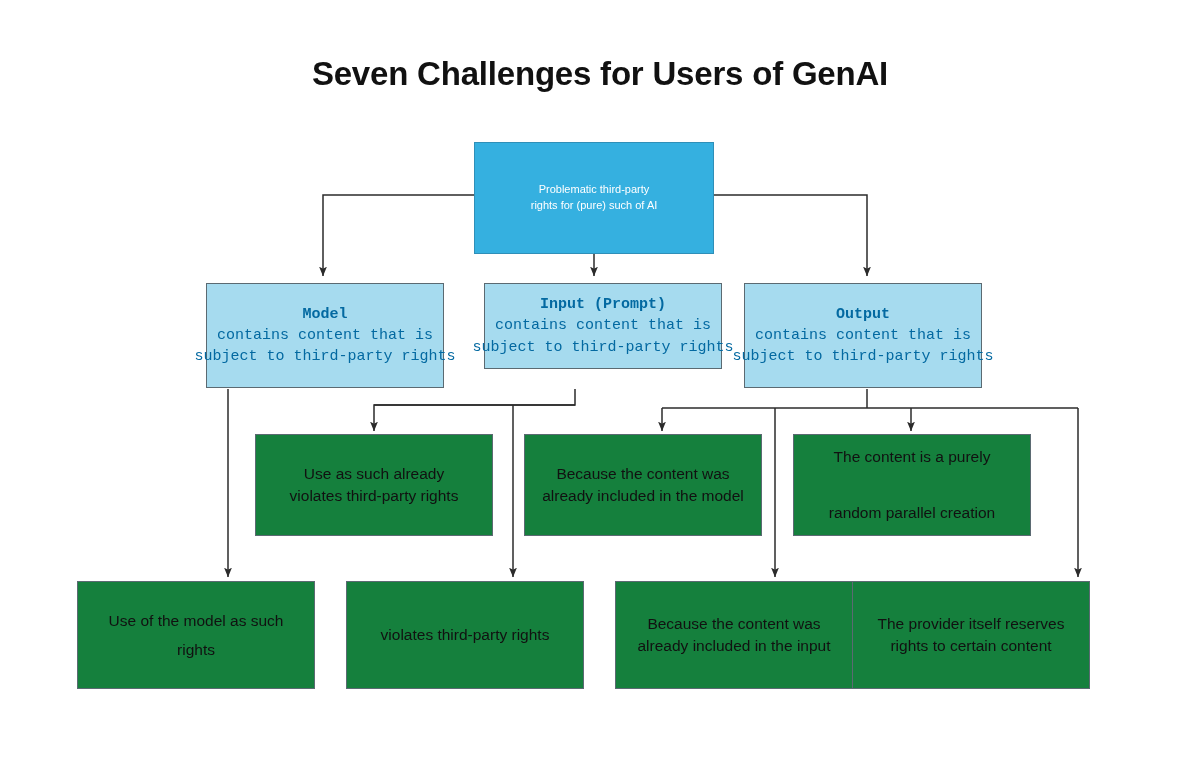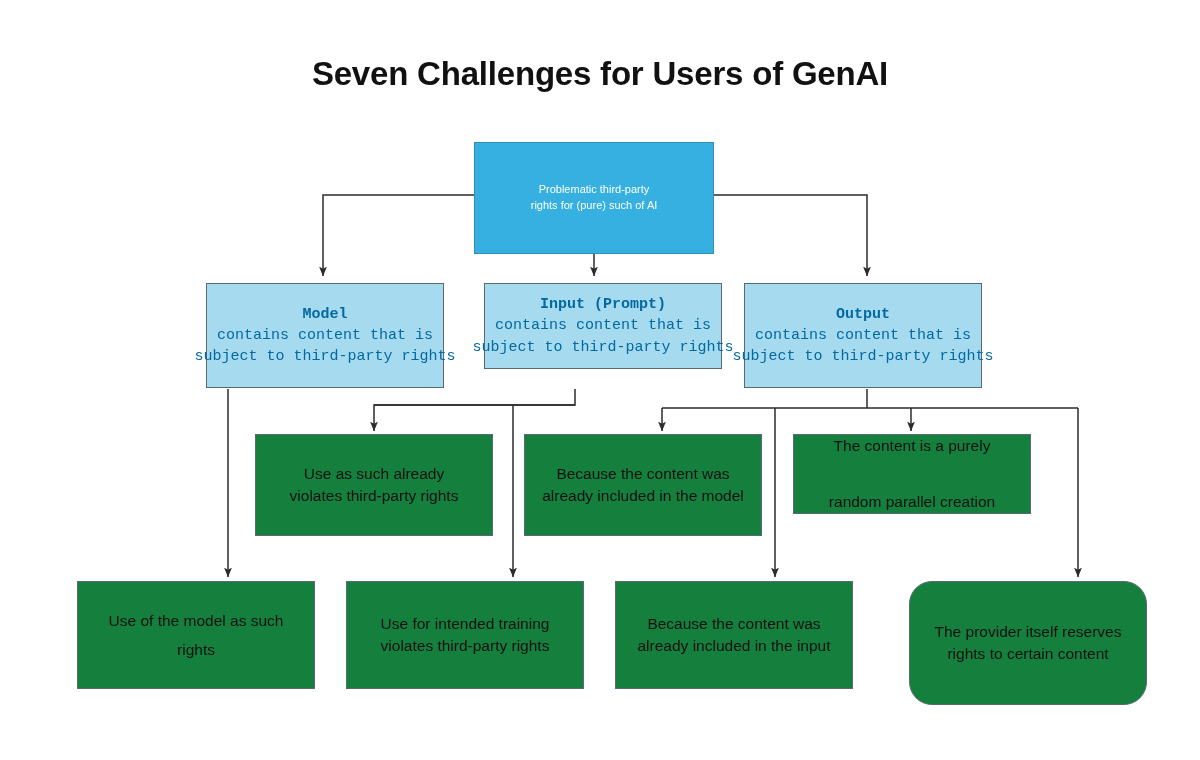--- a/index.html
+++ b/index.html
@@ -151,38 +151,37 @@
   <div class="node level3" style="left:255px; top:434px; width:238px; height:102px;">
     <span class="line">Use as such already</span>
     <span class="line">violates third-party rights</span>
   </div>
 
   <div class="node level3" style="left:524px; top:434px; width:238px; height:102px;">
     <span class="line">Because the content was</span>
     <span class="line">already included in the model</span>
   </div>
 
-  <div class="node level3" style="left:793px; top:434px; width:238px; height:80px;gap:34px;">
+  <div class="node level3" style="left:793px; top:434px; width:238px; height:102px;gap:34px;">
     <span class="line">The content is a purely</span>
     <span class="line">random parallel creation</span>
   </div>
 
   <div class="node level3" style="left:77px; top:581px; width:238px; height:108px;gap:7px;">
     <span class="line">Use of the model as such</span>
     <span class="line">rights</span>
   </div>
 
   <div class="node level3" style="left:346px; top:581px; width:238px; height:108px;">
-    <span class="line">Use for intended training</span>
     <span class="line">violates third-party rights</span>
   </div>
 
   <div class="node level3" style="left:615px; top:581px; width:238px; height:108px;">
     <span class="line">Because the content was</span>
     <span class="line">already included in the input</span>
   </div>
 
-  <div class="node level3" style="left:909px; top:581px; width:238px; height:124px;border-radius:23px;">
+  <div class="node level3" style="left:852px; top:581px; width:238px; height:108px;">
     <span class="line">The provider itself reserves</span>
     <span class="line">rights to certain content</span>
   </div>
 
 </div>
 
 </body></html>

